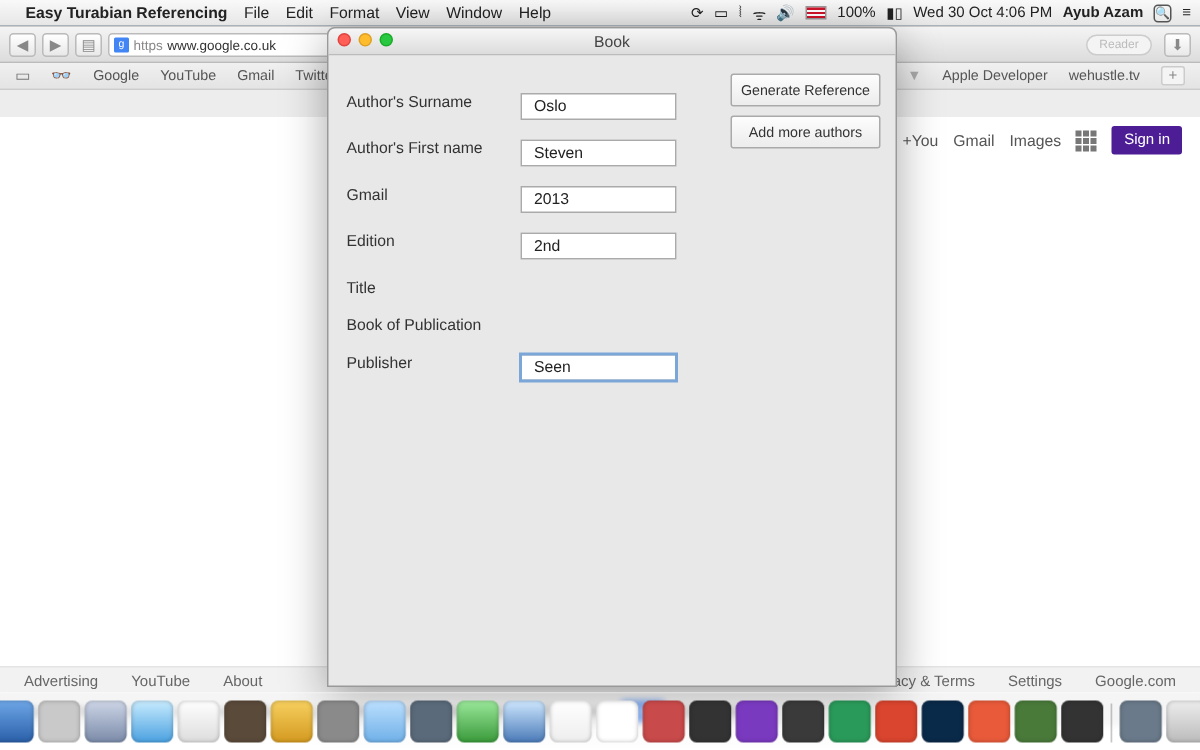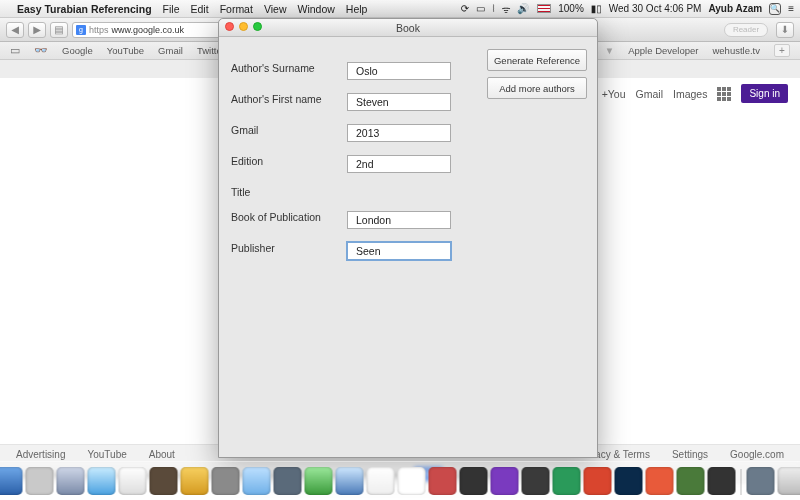--- a/index.html
+++ b/index.html
@@ -217,21 +217,20 @@
     </div>
     <div class="frow">
       <label>Edition</label>
       <input value="2nd" style="">
     </div>
     <div class="frow">
       <label>Title</label>
     </div>
     <div class="frow">
       <label>Book of Publication</label>
-      <input value="London" style="">
     </div>
     <div class="frow">
       <label>Publisher</label>
       <input class="focus" value="Seen" style="">
     </div>
   </div>
 </div>
 
 <div class="dock">
   <div class="dicon" style="background:linear-gradient(#6ea7e8,#2a5fa8)"></div>

